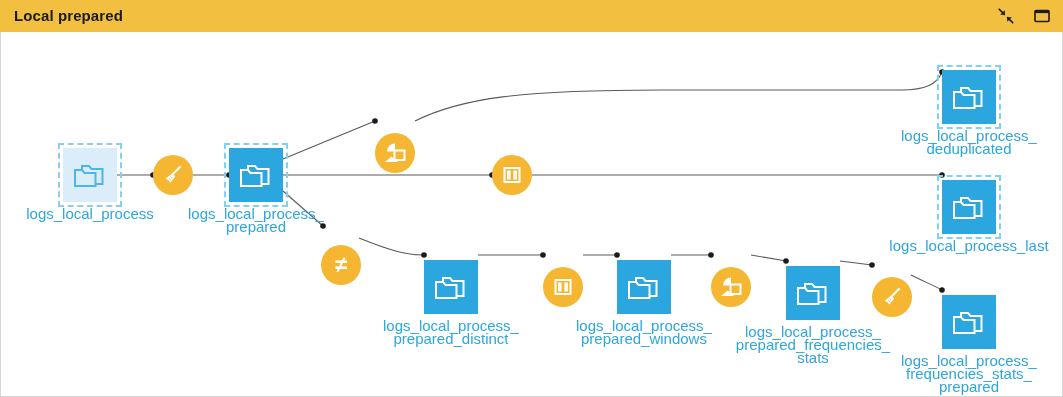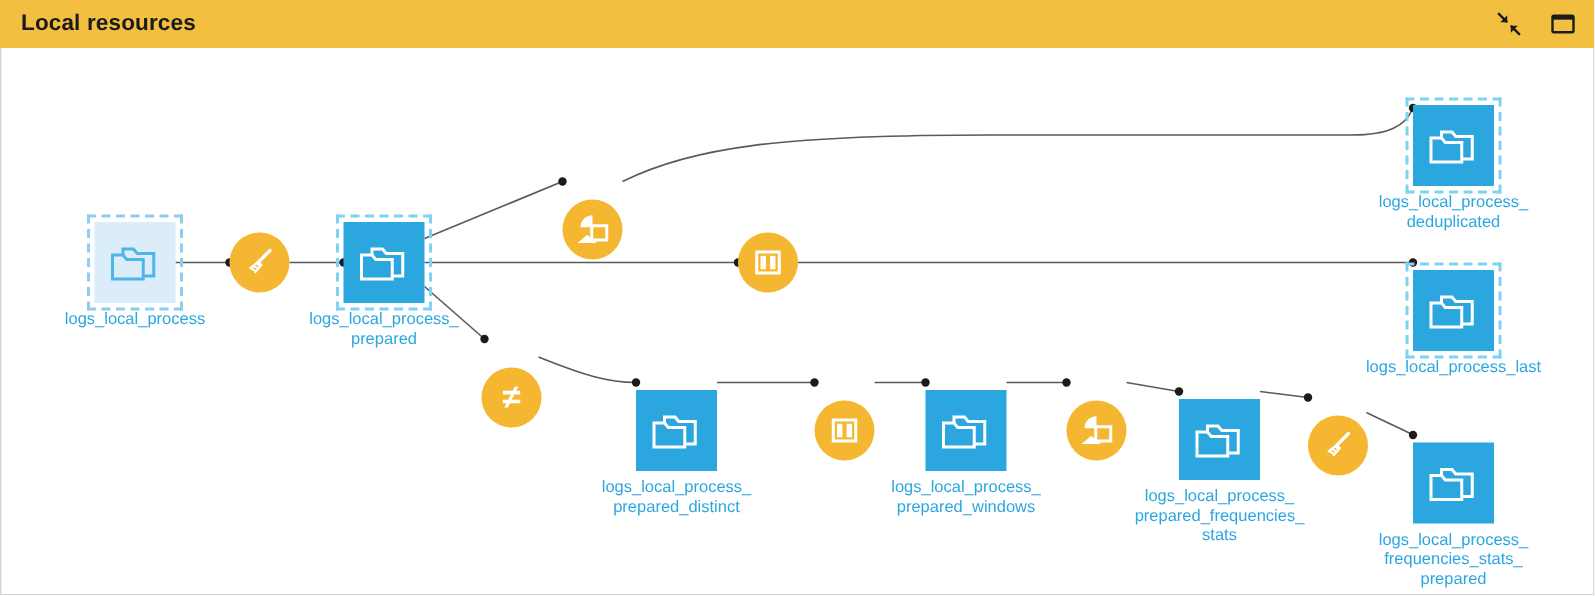--- a/index.html
+++ b/index.html
@@ -105,21 +105,21 @@
     background: #dcedfa;
     outline: 2px dashed #8ecdec;
     outline-offset: 3px;
   }
   .node-label {
     position: absolute;
     left: -90px;
     top: 32px;
     width: 180px;
     text-align: center;
-    font-size: 11px;
+    font-size: 15px;
     line-height: 13px;
     color: #2ca6df;
     white-space: pre-line;
     pointer-events: none;
   }
 
   
   .op {
     position: absolute;
     width: 0;
@@ -144,21 +144,21 @@
     color: #ffffff;
     line-height: 1;
   }
 </style>
 </head>
 <body>
 
 <div id="app">
 
   <div class="titlebar">
-    <div class="titlebar-title">Local resources</div>
+    <div class="titlebar-title">Local prepared</div>
     <div class="titlebar-actions">
       <svg class="tb-icon" viewBox="0 0 18 18">
         <g stroke="#1b1b1b" stroke-width="1.6" fill="none" stroke-linecap="round">
           <path d="M2.2 2.2 L7.4 7.4"></path>
           <path d="M15.8 15.8 L10.6 10.6"></path>
         </g>
         <path d="M7.8 3.2 L7.8 7.8 L3.2 7.8 Z" fill="#1b1b1b"></path>
         <path d="M10.2 14.8 L10.2 10.2 L14.8 10.2 Z" fill="#1b1b1b"></path>
       </svg>
       <svg class="tb-icon" viewBox="0 0 18 18">

